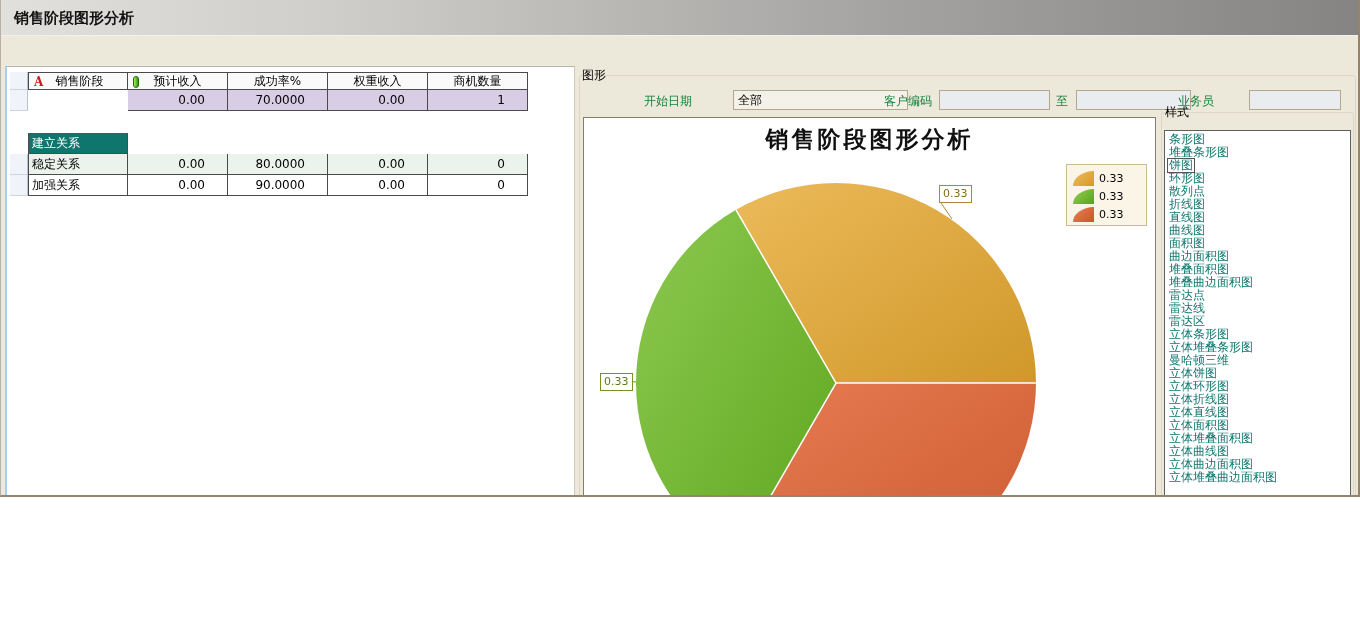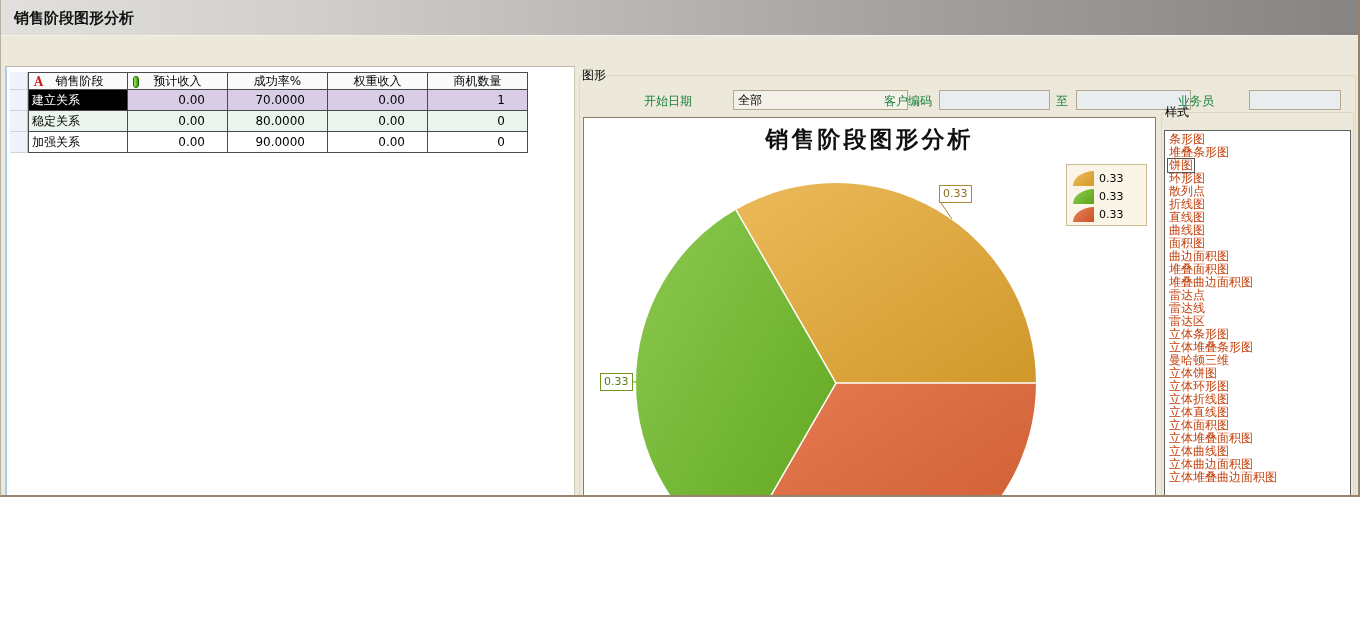--- a/index.html
+++ b/index.html
@@ -42,21 +42,21 @@
           display:flex; align-items:center; overflow:hidden; }
   .rowhead { width:18px; background:#f0f4fa; border-right:1px solid #b9c4d2;
              border-bottom:1px solid #ccd4e0; }
   .hcell { height:18px; width:100px; background:#fbfafa; border-top:1px solid #4a4a4a;
            justify-content:center; position:relative; }
   .hcell .hicon { position:absolute; left:5px; top:3px; }
   .hrowhead { height:18px; border-top:none; background:#f0f4fa; }
   .c-stage { width:100px; padding-left:3px; border-left:1px solid #4a4a4a; }
   .hcell.c-stage, .cell.c-stage { border-left:1px solid #4a4a4a; }
   .c-num { width:100px; justify-content:flex-end; padding-right:22px; }
-  .sel { background:#000000; color:#fff; }
+  .sel { background:#0f766e; color:#fff;margin-top:43px; }
   .rc { background:#d9cde5; }
   .ra { background:#ebf4ec; }
   .icon-a { color:#cc1b1b; font-weight:bold; font-size:12px; font-family:"DejaVu Serif",serif; line-height:12px; }
   .icon-num { width:6px; height:12px; border:1px solid #1d6a05; border-radius:3px;
               background:linear-gradient(to right,#a9ef62,#2e9906); }
   
   .right-panel { position:absolute; left:578px; top:6px; width:779px; height:546px; }
   .groupbox { position:absolute; border:1px solid #ded7c5; border-radius:3px; }
   .gb-graph { left:0; top:9px; width:777px; height:537px; }
   .gb-label { position:absolute; font-size:12px; color:#000; background:transparent; padding:0 2px; }
@@ -83,21 +83,21 @@
   .callout { position:absolute; background:#fff; font-size:11px; line-height:14px;
              padding:1px 3px; border:1px solid; }
   .co-top    { left:355px; top:67px;  border-color:#ab8839; color:#8a6c21; }
   .co-left   { left:16px;  top:255px; border-color:#71951f; color:#5a7a16; }
   .co-bottom { left:356px; top:446px; border-color:#aa5331; color:#9a4a28; }
   
   .gb-style { left:582px; top:46px; width:193px; height:498px; }
   .lbl-style { left:584px; top:38px; }
   .listbox { position:absolute; left:585px; top:64px; width:187px; height:474px;
              background:#fff; border:1px solid #5f5f5f; overflow:hidden; padding:2px 0 0 3px; }
-  .list-item { font-size:12px; line-height:13px; height:13px; color:#c2410c;
+  .list-item { font-size:12px; line-height:13px; height:13px; color:#0f766e;
                white-space:nowrap; width:fit-content; padding:0 1px; }
   .list-item.focused { outline:1px solid #555; }
 </style>
 </head>
 <body>
 
 <div class="window">
 
   <div class="titlebar">
     <div class="title">销售阶段图形分析</div>

